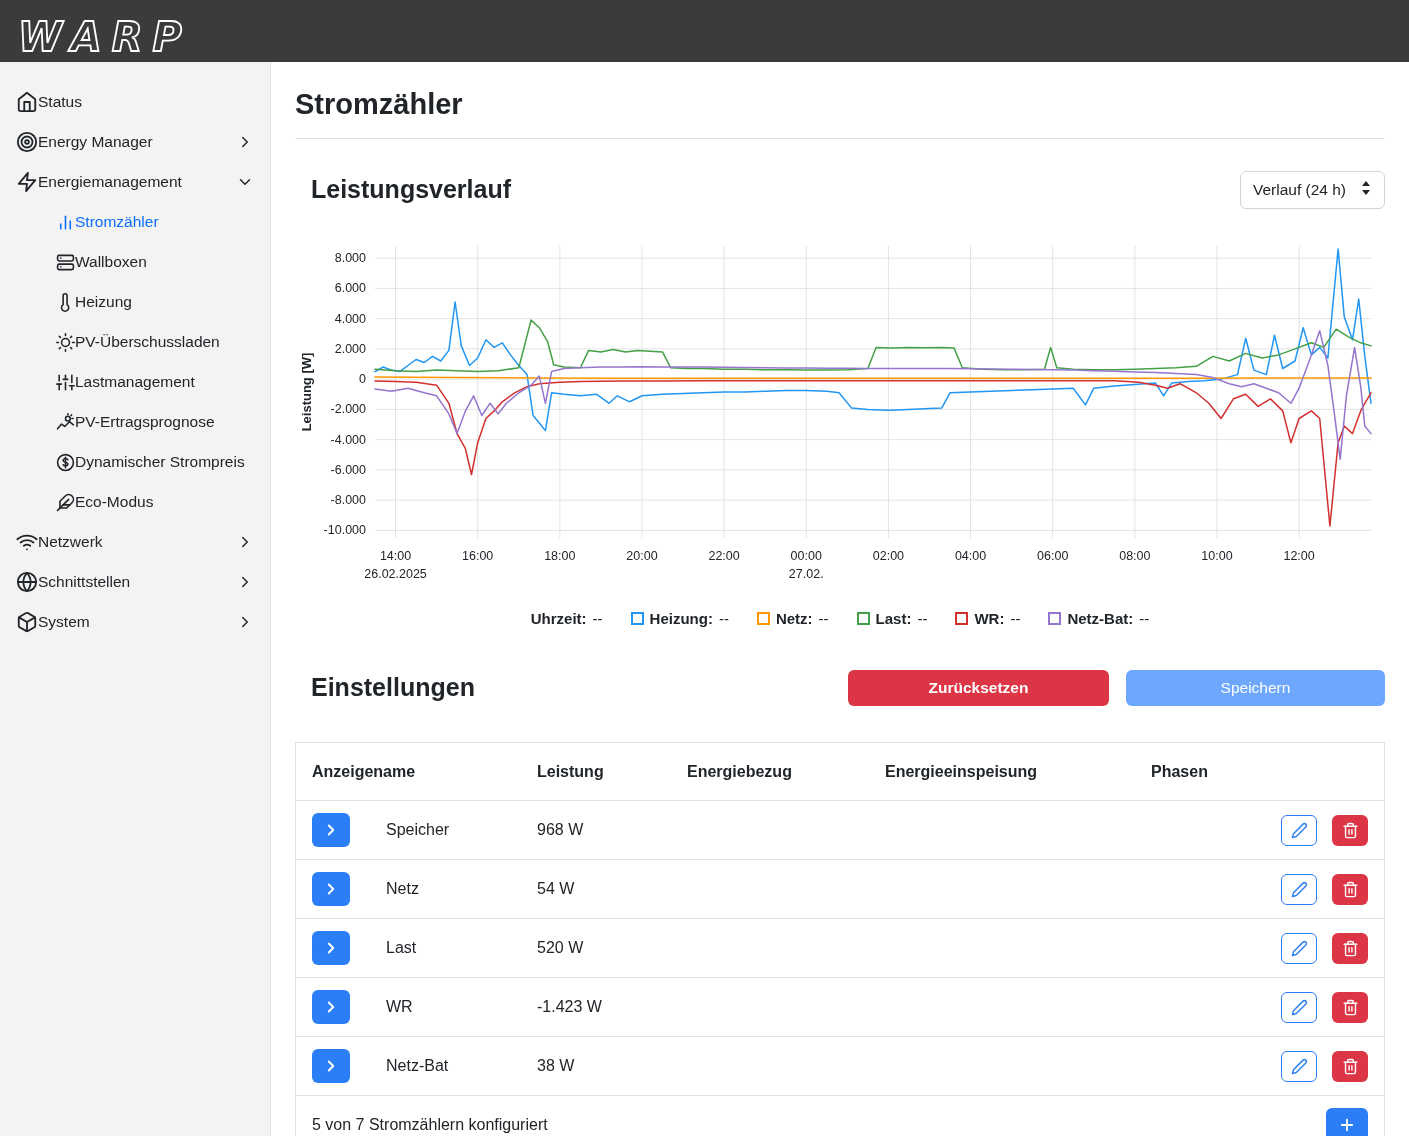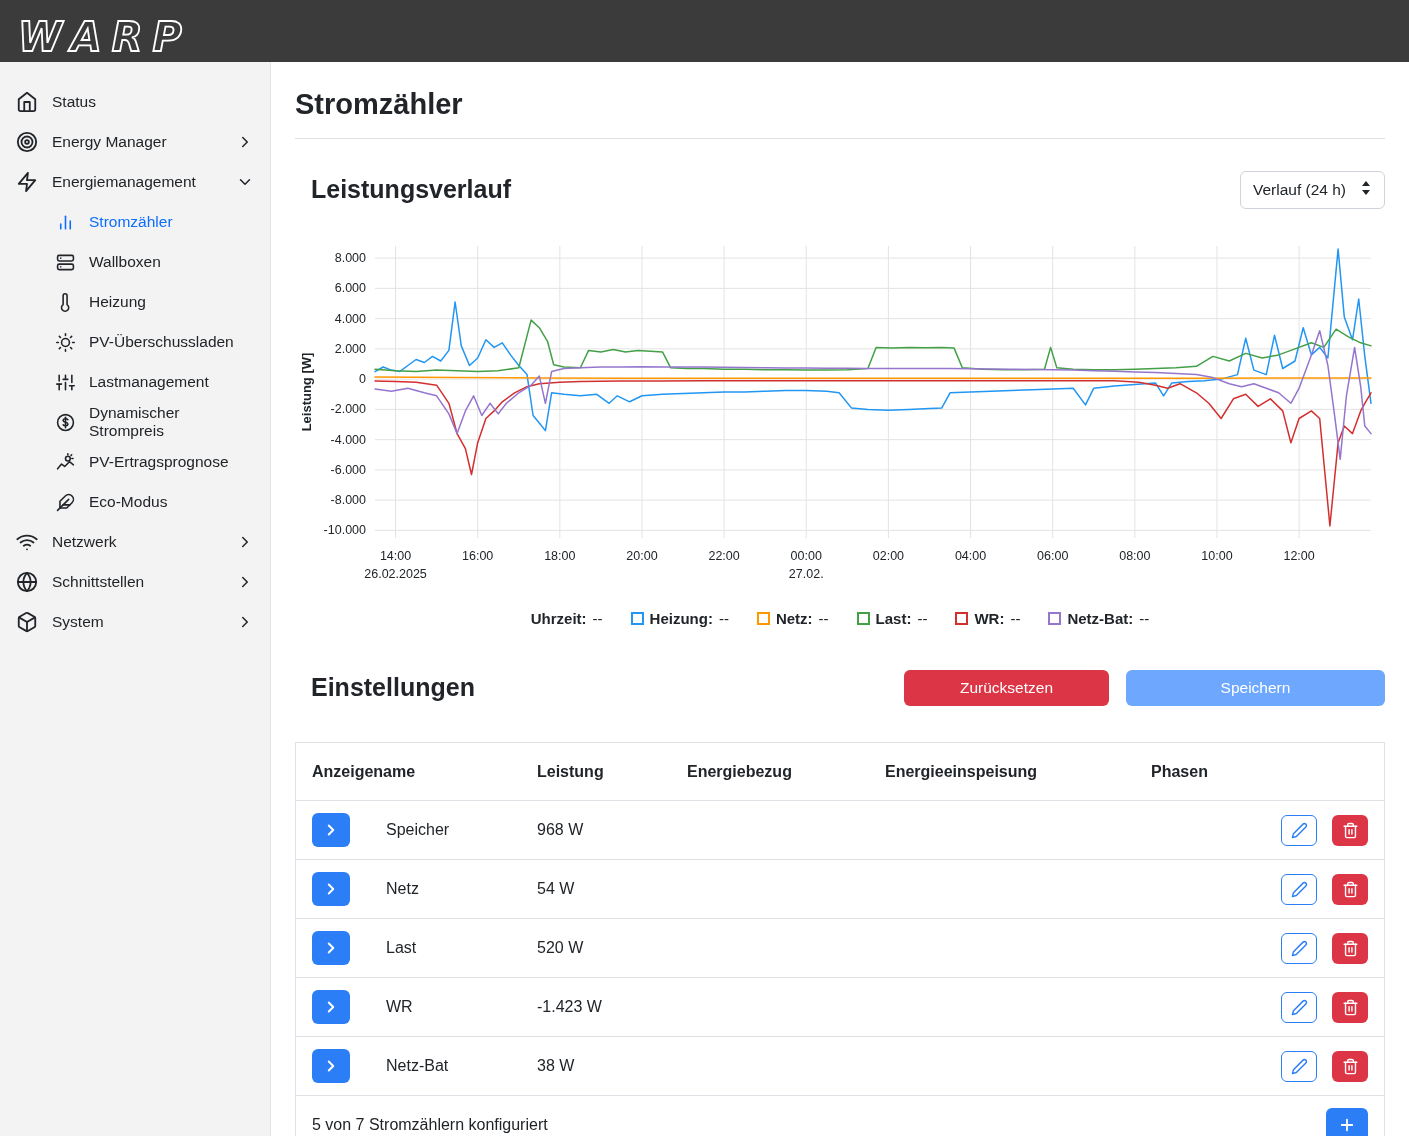--- a/index.html
+++ b/index.html
@@ -9,21 +9,21 @@
     font-family:"Liberation Sans", sans-serif;
     color:#212529; background:#fff;
   }
   
   .topbar { height:62px; background:#3b3b3b; display:flex; align-items:flex-end; padding-left:14px; }
   
   .app { display:flex; height:1074px; }
   .sidebar { width:271px; background:#f3f3f3; border-right:1px solid #e4e4e4; padding-top:20px; flex-shrink:0; overflow:hidden; }
   .main { flex:1; padding:0 24px; overflow:hidden; }
   
-  .side-item { display:flex; align-items:center; height:40px; padding:0 16px; gap:14px; font-size:15.5px; cursor:pointer; color:#212529; }
+  .side-item { display:flex; align-items:center; height:40px; padding:0 16px; font-size:15.5px; cursor:pointer; color:#212529; }
   .side-item .s-icon { width:22px; height:22px; display:flex; align-items:center; justify-content:center; }
   .side-item .s-icon svg { width:22px; height:22px; }
   .side-item.sub { padding-left:56px; }
   .side-item.sub .s-icon, .side-item.sub .s-icon svg { width:19px; height:19px; }
   .side-item .chev { margin-left:auto; display:flex; align-items:center; }
   .side-item .chev svg { width:18px; height:18px; }
   .side-item.active { color:#0d6efd; }
   
   .page-title { font-size:29px; font-weight:700; margin:26px 0 0 0; }
   hr.sep { border:0; border-top:1px solid #dee2e6; margin:17px 0 20px 0; }
@@ -33,21 +33,21 @@
   .select-box { display:flex; align-items:center; gap:14px; border:1px solid #ced4da; border-radius:6px; background:#fff; padding:8px 12px; font-size:15.5px; cursor:pointer; }
   .select-box svg { width:12px; height:16px; }
   
   .chart-wrap { margin-top:10px;text-decoration:underline; }
   .legend { display:flex; justify-content:center; align-items:center; gap:28px; font-size:15px; margin:4px 0 30px 0; }
   .legend-item { display:flex; align-items:center; gap:6px; }
   .legend-item b { font-weight:700; }
   .lg-sq { width:13px; height:13px; border:2px solid #999; background:#fff; display:inline-block; }
   
   .btn { border:none; border-radius:6px; font-size:15.5px; font-family:inherit; cursor:pointer; color:#fff; }
-  .btn-reset { width:205px; height:36px; background:var(--danger,#dc3545); }
+  .btn-reset { width:261px; height:36px; background:var(--danger,#dc3545);font-weight:bold; }
   .btn-save  { width:259px; height:36px; background:var(--save,#6ea8fe); }
   .btn-group { display:flex; gap:17px; }
   
   .table { border:1px solid #dee2e6; margin-top:24px; }
   .t-grid { display:grid; grid-template-columns:225px 150px 198px 266px 1fr 124px; align-items:center; padding:0 16px; }
   .t-head { height:57px; font-weight:700; font-size:16px; }
   .t-row { height:59px; border-top:1px solid #dee2e6; font-size:16px; }
   .cell-name { display:flex; align-items:center; gap:36px; }
   .row-chev-btn { width:38px; height:34px; border:none; border-radius:6px; background:var(--primary,#2b7ef5); display:flex; align-items:center; justify-content:center; cursor:pointer; }
   .row-chev-btn svg { width:18px; height:18px; }
@@ -173,40 +173,40 @@
             <line x1="1" y1="14" x2="7" y2="14"></line>
             <line x1="9" y1="8" x2="15" y2="8"></line>
             <line x1="17" y1="16" x2="23" y2="16"></line>
           </svg>
       </span>
       <span class="s-label">Lastmanagement</span>
     </div>
 
     <div class="side-item sub">
       <span class="s-icon">
-        <svg viewBox="0 0 24 24" fill="none" stroke="currentColor" stroke-width="2" stroke-linecap="round">
-            <circle cx="12" cy="12" r="10"></circle>
-            <path d="M15 8.5c-.6-.8-1.7-1.3-3-1.3-1.8 0-3 .9-3 2.2 0 1.5 1.4 1.9 3 2.3 1.6.4 3 .8 3 2.3 0 1.3-1.2 2.2-3 2.2-1.3 0-2.4-.5-3-1.3"></path>
-            <line x1="12" y1="5.5" x2="12" y2="18.5"></line>
-          </svg>
-      </span>
-      <span class="s-label">Dynamischer Strompreis</span>
-    </div>
-
-    <div class="side-item sub">
-      <span class="s-icon">
         <svg viewBox="0 0 24 24" fill="none" stroke="currentColor" stroke-width="2" stroke-linecap="round" stroke-linejoin="round">
             <circle cx="15" cy="7" r="3"></circle>
             <line x1="15" y1="1" x2="15" y2="2.2"></line>
             <line x1="20" y1="7" x2="21.5" y2="7"></line>
             <line x1="19" y1="3" x2="19.8" y2="2.2"></line>
             <polyline points="2 20 7 14 11 17 17 11 22 15"></polyline>
           </svg>
       </span>
       <span class="s-label">PV-Ertragsprognose</span>
+    </div>
+
+    <div class="side-item sub">
+      <span class="s-icon">
+        <svg viewBox="0 0 24 24" fill="none" stroke="currentColor" stroke-width="2" stroke-linecap="round">
+            <circle cx="12" cy="12" r="10"></circle>
+            <path d="M15 8.5c-.6-.8-1.7-1.3-3-1.3-1.8 0-3 .9-3 2.2 0 1.5 1.4 1.9 3 2.3 1.6.4 3 .8 3 2.3 0 1.3-1.2 2.2-3 2.2-1.3 0-2.4-.5-3-1.3"></path>
+            <line x1="12" y1="5.5" x2="12" y2="18.5"></line>
+          </svg>
+      </span>
+      <span class="s-label">Dynamischer Strompreis</span>
     </div>
 
     <div class="side-item sub">
       <span class="s-icon">
         <svg viewBox="0 0 24 24" fill="none" stroke="currentColor" stroke-width="2" stroke-linecap="round" stroke-linejoin="round">
             <path d="M20.24 12.24a6 6 0 0 0-8.49-8.49L5 10.5V19h8.5z"></path>
             <line x1="16" y1="8" x2="2" y2="22"></line>
             <line x1="17.5" y1="15" x2="9" y2="15"></line>
           </svg>
       </span>

